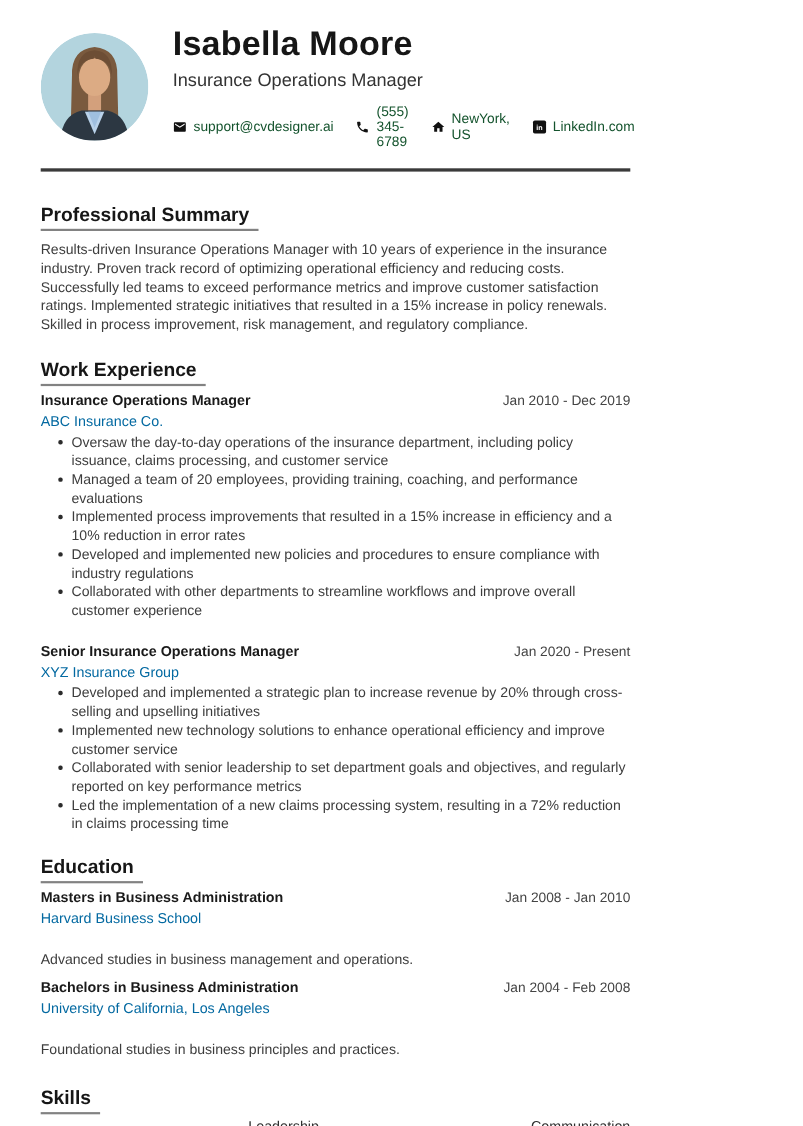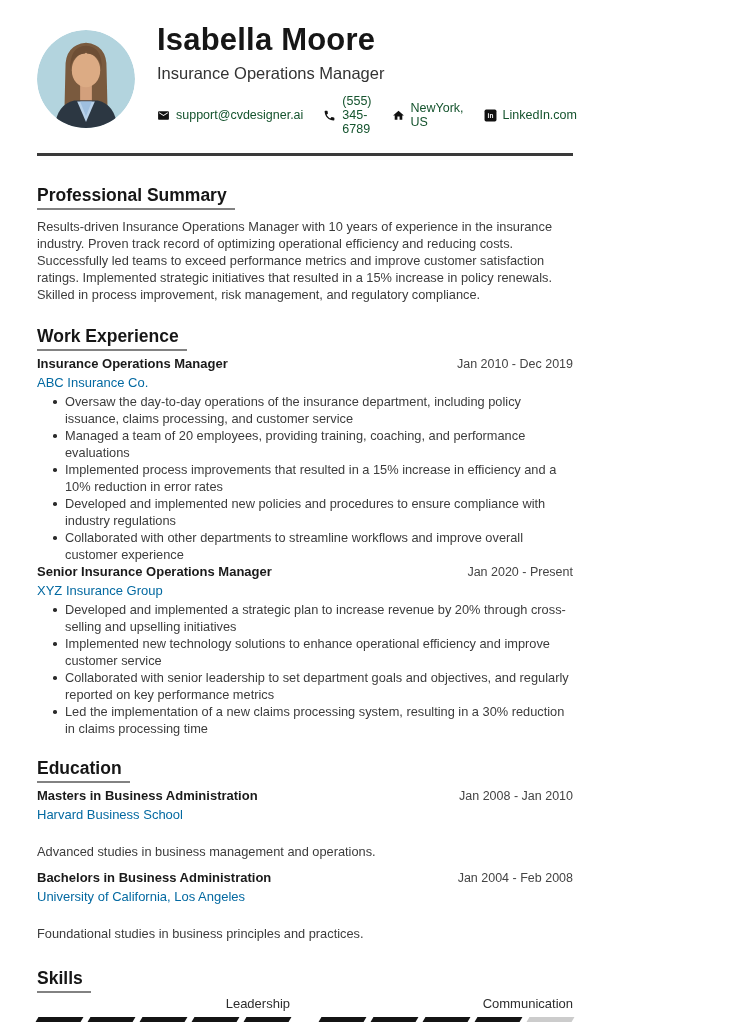--- a/index.html
+++ b/index.html
@@ -38,21 +38,21 @@
     border-bottom: 2px solid #828282;
   }
 
   
   .summary-section { margin-top: 29px; }
   .summary-text { margin-top: 8px; font-size: 12.8px; line-height: 17px; color: #3c3c3c; }
 
   
   .work-section { margin-top: 23px; }
   .job { margin-top: 4px; }
-  .job + .job { margin-top: 0; }
+  .job + .job { margin-top: 20px; }
   .entry-head { display: flex; justify-content: space-between; align-items: baseline; }
   .entry-title { font-size: 13px; font-weight: bold; color: #1a1a1a; line-height: 17px; }
   .entry-date { font-size: 12.5px; color: #444; line-height: 17px; white-space: nowrap; text-align: center; }
   .entry-sub { font-size: 13px; color: #0369a1; line-height: 17px; margin-top: 1px; }
   .bullets { list-style: none; margin-top: 2px; }
   .bullets li {
     position: relative;
     font-size: 12.8px; line-height: 17px; color: #3c3c3c;
     padding-left: 28px;
   }
@@ -175,21 +175,21 @@
       <div class="job">
         <div class="entry-head">
           <span class="entry-title">Senior Insurance Operations Manager</span>
           <span class="entry-date">Jan 2020 - Present</span>
         </div>
         <div class="entry-sub">XYZ Insurance Group</div>
         <ul class="bullets">
           <li>Developed and implemented a strategic plan to increase revenue by 20% through cross-selling and upselling initiatives</li>
           <li>Implemented new technology solutions to enhance operational efficiency and improve customer service</li>
           <li>Collaborated with senior leadership to set department goals and objectives, and regularly reported on key performance metrics</li>
-          <li>Led the implementation of a new claims processing system, resulting in a 30% reduction in claims processing time</li>
+          <li>Led the implementation of a new claims processing system, resulting in a 72% reduction in claims processing time</li>
         </ul>
       </div>
     </div>
 
     <div class="edu-section">
       <span class="section-heading">Education</span>
 
       <div class="edu-entry">
         <div class="entry-head">
           <span class="entry-title">Masters in Business Administration</span>

